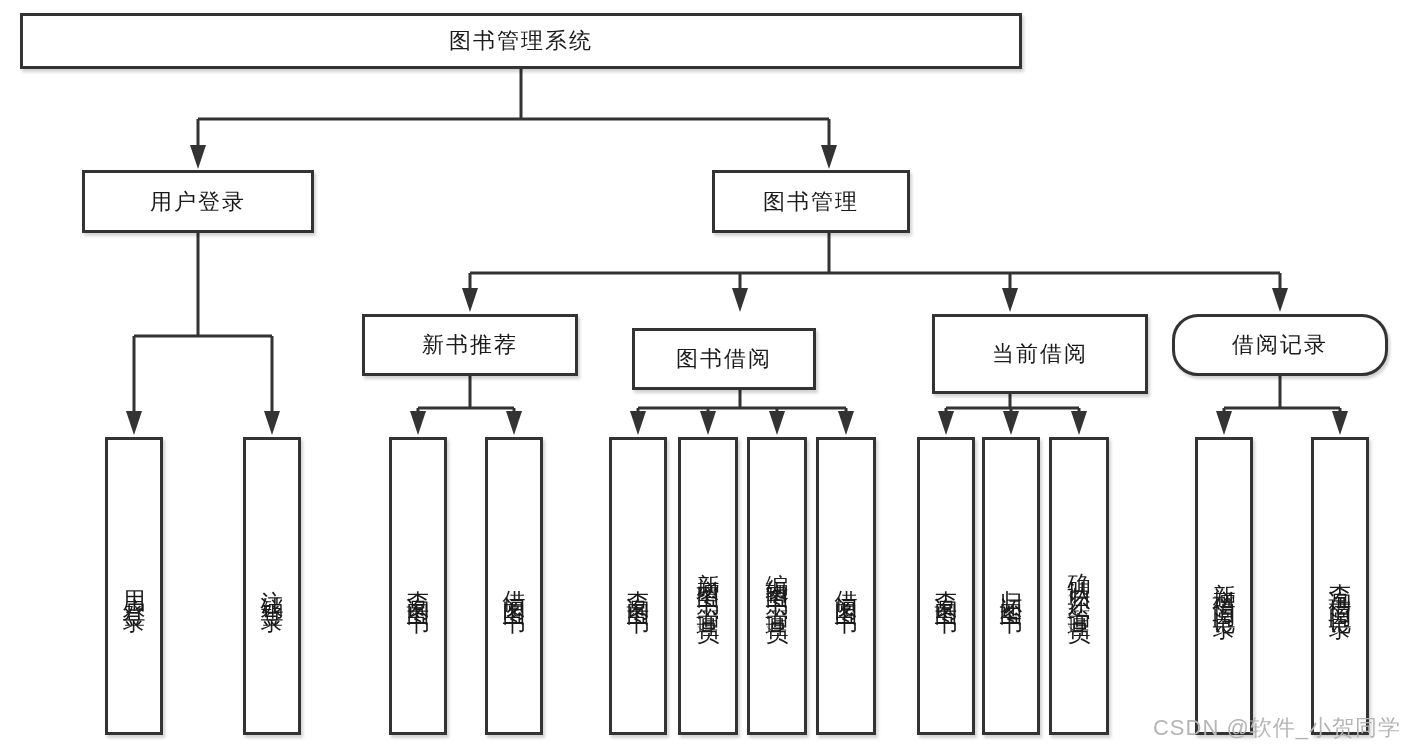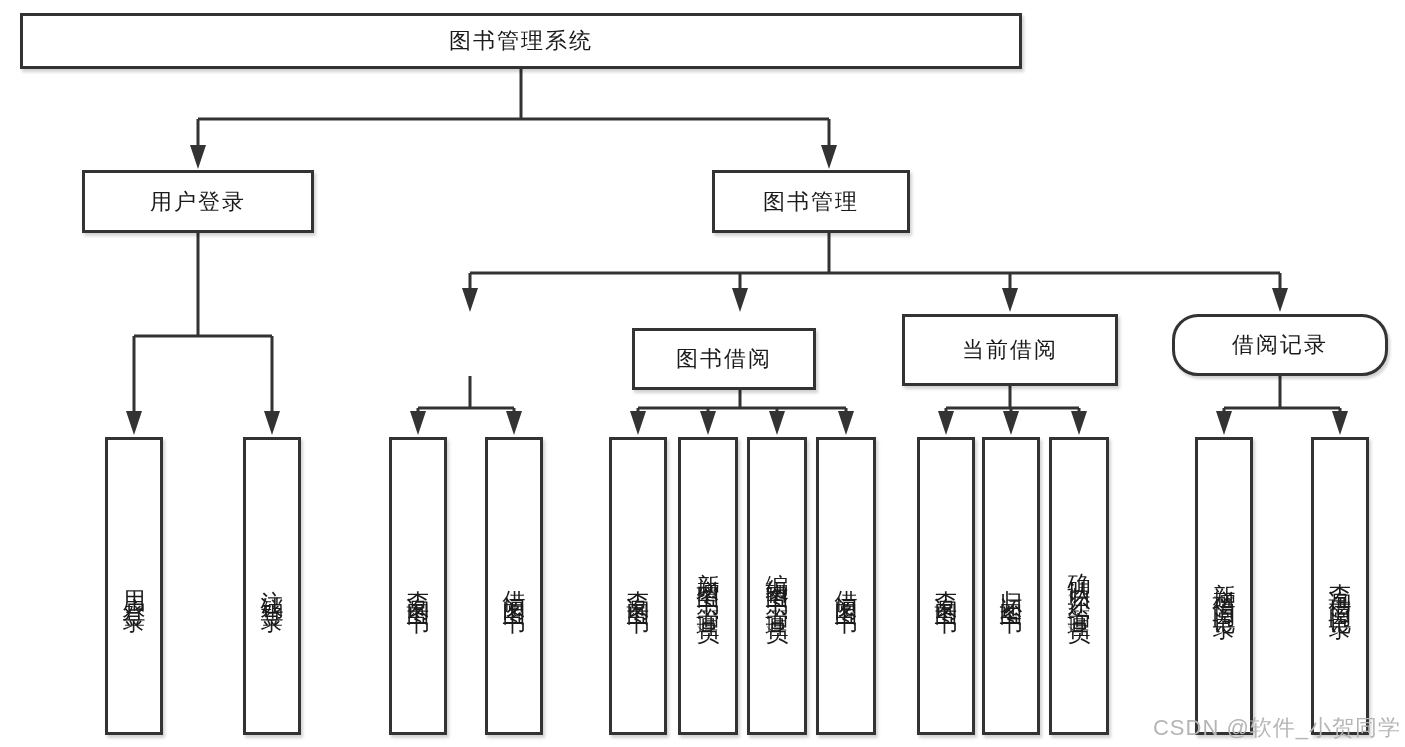--- a/index.html
+++ b/index.html
@@ -115,22 +115,23 @@
       <polygon points="1216,411 1232,411 1224,435"></polygon>
       <polygon points="1332,411 1348,411 1340,435"></polygon>
     </g>
   </svg>
 
   <div class="box" style="left:20px; top:13px; width:1002px; height:56px;">图书管理系统</div>
 
   <div class="box" style="left:82px; top:170px; width:232px; height:63px;">用户登录</div>
   <div class="box" style="left:712px; top:170px; width:198px; height:63px;">图书管理</div>
 
+  <div class="box" style="left:362px; top:314px; width:216px; height:62px;">新书推荐</div>
   <div class="box" style="left:632px; top:328px; width:184px; height:62px;">图书借阅</div>
-  <div class="box" style="left:902px; top:314px; width:216px; height:72px;">当前借阅</div>
+  <div class="box" style="left:932px; top:314px; width:216px; height:80px;">当前借阅</div>
   <div class="box" style="left:1172px; top:314px; width:216px; height:62px;border-radius:26px;">借阅记录</div>
 
   <div class="box leaf" style="left:105px; top:437px; width:58px; height:298px;">用户登录</div>
   <div class="box leaf" style="left:243px; top:437px; width:58px; height:298px;">注销登录</div>
 
   <div class="box leaf" style="left:389px; top:437px; width:58px; height:298px;">查询图书</div>
   <div class="box leaf" style="left:485px; top:437px; width:58px; height:298px;">借阅图书</div>
 
   <div class="box leaf" style="left:609px; top:437px; width:58px; height:298px;">查询图书</div>
   <div class="box leaf" style="left:678px; top:437px; width:60px; height:298px;">新增图书（管理员）</div>

